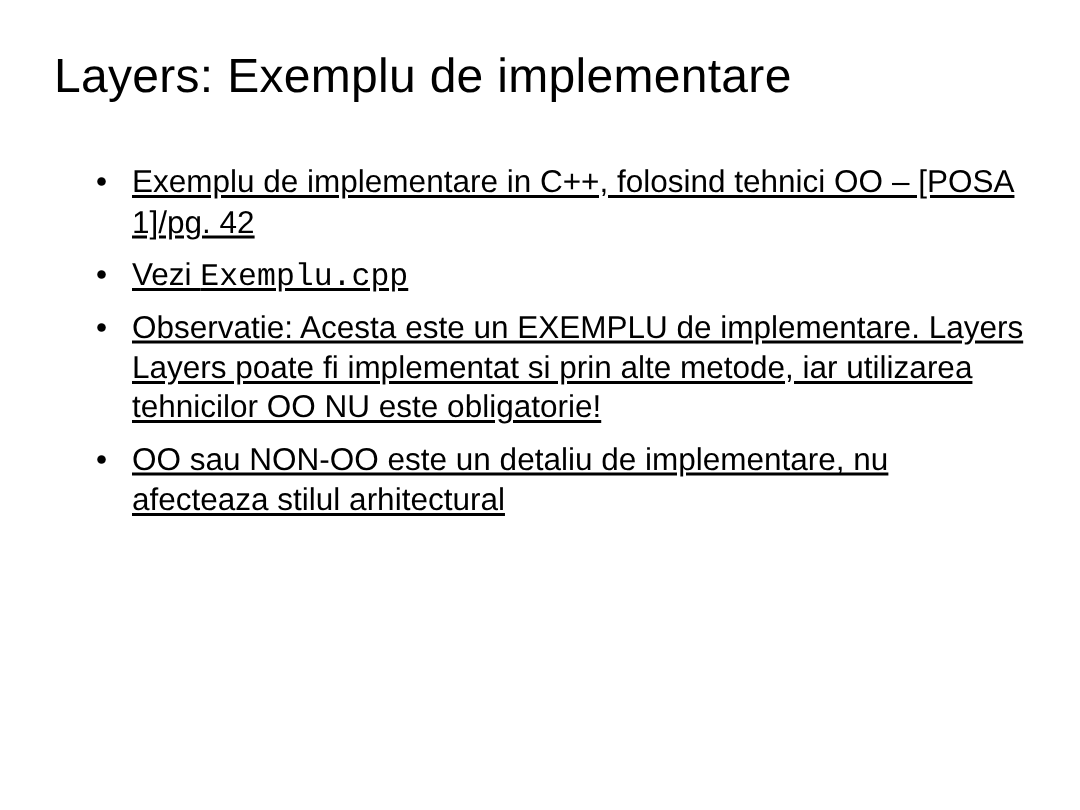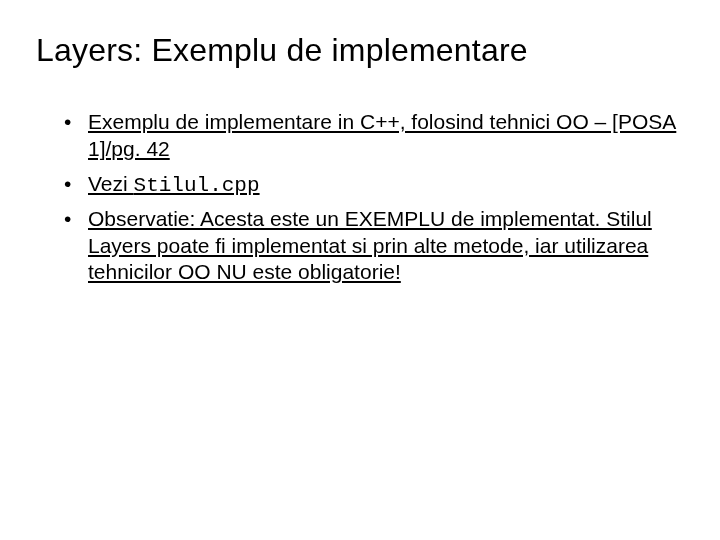--- a/index.html
+++ b/index.html
@@ -11,16 +11,17 @@
   ul.bullets > li::before { content: "•"; position: absolute; left: 0; top: 0; font-size: 21px; }
   .code { font-family: "Courier New", Courier, monospace; }
 </style>
 </head>
 <body>
 
 <div class="slide">
   <h1 class="title">Layers:  Exemplu de implementare</h1>
   <ul class="bullets">
     <li><span>Exemplu de implementare in C++, folosind tehnici OO – [POSA 1]/pg. 42</span><span class="code"></span><span></span></li>
-    <li><span>Vezi </span><span class="code">Stilul.cpp</span><span></span></li>
-    <li><span>Observatie: Acesta este un EXEMPLU de implementat. Stilul Layers poate fi implementat si prin alte metode, iar utilizarea tehnicilor OO NU este obligatorie!</span><span class="code"></span><span></span></li>
+    <li><span>Vezi </span><span class="code">Exemplu.cpp</span><span></span></li>
+    <li><span>Observatie: Acesta este un EXEMPLU de implementare. Layers Layers poate fi implementat si prin alte metode, iar utilizarea tehnicilor OO NU este obligatorie!</span><span class="code"></span><span></span></li>
+    <li><span>OO sau NON-OO este un detaliu de implementare, nu afecteaza stilul arhitectural</span><span class="code"></span><span></span></li>
   </ul>
 </div>
 
 </body></html>

